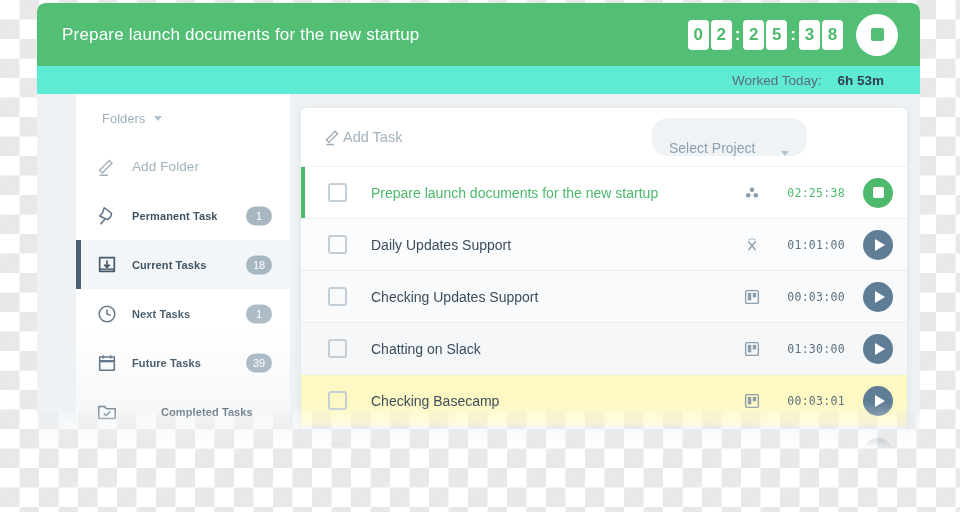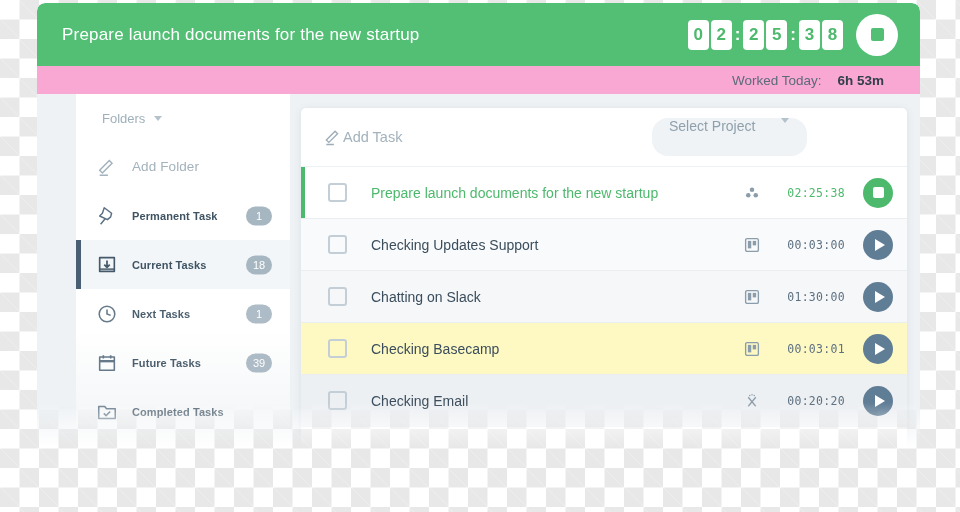--- a/index.html
+++ b/index.html
@@ -51,21 +51,21 @@
   .stopbtn-top{
     position:absolute;right:22px;top:50%;transform:translateY(-50%);
     width:42px;height:42px;border-radius:50%;background:#ffffff;
     display:flex;align-items:center;justify-content:center;cursor:pointer;
   }
   .stopbtn-top .sq{width:13px;height:13px;background:#52bf75;border-radius:2px;}
 
   
   .worked{
     position:absolute;left:0;top:63px;width:100%;height:28px;
-    background:#f9a8d4;display:flex;align-items:center;justify-content:flex-end;
+    background:#5eead4;display:flex;align-items:center;justify-content:flex-end;
     padding-right:36px;box-sizing:border-box;
   }
   .worked-label{color:#5b6b78;font-size:13.5px;}
   .worked-value{color:#303f4b;font-size:13.5px;font-weight:bold;margin-left:16px;}
 
   
   .body{
     position:absolute;left:13px;top:91px;width:100%;bottom:0;
     background:#eef2f5;
   }
@@ -94,42 +94,42 @@
     position:absolute;right:18px;top:50%;transform:translateY(-50%);
     min-width:26px;height:19px;border-radius:10px;background:#a7b7c2;
     color:#ffffff;font-size:11px;display:flex;align-items:center;justify-content:center;
     padding:0 6px;box-sizing:border-box;
   }
   .side-item.active{background:#f3f6f8;}
   .side-item.active:before{
     content:"";position:absolute;left:0;top:0;bottom:0;width:5px;background:#4a5f72;
   }
   .side-item.faded1{opacity:.93;}
-  .side-item.faded2{opacity:.86;}
+  .side-item.faded2{opacity:.86;gap:29px;}
 
   
   .main{
     position:absolute;left:251px;top:0;right:26px;bottom:0;
   }
   .panel{
     position:absolute;left:0;top:14px;right:0;bottom:0;
     background:#ffffff;border-radius:5px 5px 0 0;
     box-shadow:0 1px 7px rgba(90,105,120,.13);
     overflow:hidden;
   }
   .addtask-row{
     height:58px;display:flex;align-items:center;position:relative;
     border-bottom:1px solid #eef1f4;
   }
   .addtask-label{color:#a3b2bc;font-size:14.5px;}
   .pencil{margin-left:22px;width:20px;height:20px;}
   .select-project{
     position:absolute;right:100px;top:50%;transform:translateY(-50%);
     width:155px;height:38px;background:#eff3f6;border-radius:16px;
-    display:flex;align-items:flex-start;cursor:pointer;
+    display:flex;align-items:flex-end;cursor:pointer;
   }
   .select-project .sp-label{margin-left:17px;color:#8fa0ac;font-size:14px;}
   .select-project .sp-caret{
     position:absolute;right:18px;width:0;height:0;
     border-left:4.5px solid transparent;border-right:4.5px solid transparent;
     border-top:5px solid #b4c2cb;
   }
 
   .task{
     height:51px;display:flex;align-items:center;position:relative;
@@ -305,80 +305,96 @@
                 <circle cx="7" cy="15" r="3"></circle>
                 <circle cx="17" cy="15" r="3"></circle>
             </svg>
           </span>
           <span class="ttime">02:25:38</span>
           <span class="pbtn">
               <span class="sq"></span>
             </span>
         </div>
 
-
-        <div class="task r3">
-          <span class="chk"></span>
-          <span class="tname">Checking Updates Support</span>
-          <span class="pic">
-            <svg viewBox="0 0 24 24" width="18" height="18" fill="none" stroke="#8b9daa" stroke-width="1.8">
-              <rect x="3.5" y="3.5" width="17" height="17" rx="2"></rect>
-              <rect x="6.5" y="6.5" width="4.5" height="10" fill="#8b9daa" stroke="none"></rect>
-              <rect x="13" y="6.5" width="4.5" height="6" fill="#8b9daa" stroke="none"></rect>
-            </svg>
-          </span>
-          <span class="ttime">00:03:00</span>
-          <span class="pbtn">
-              <span class="tri"></span>
-            </span>
-        </div>
-
-        <div class="task r4">
-          <span class="chk"></span>
-          <span class="tname">Chatting on Slack</span>
-          <span class="pic">
-            <svg viewBox="0 0 24 24" width="18" height="18" fill="none" stroke="#8b9daa" stroke-width="1.8">
-              <rect x="3.5" y="3.5" width="17" height="17" rx="2"></rect>
-              <rect x="6.5" y="6.5" width="4.5" height="10" fill="#8b9daa" stroke="none"></rect>
-              <rect x="13" y="6.5" width="4.5" height="6" fill="#8b9daa" stroke="none"></rect>
-            </svg>
-          </span>
-          <span class="ttime">01:30:00</span>
-          <span class="pbtn">
-              <span class="tri"></span>
-            </span>
-        </div>
-
-        <div class="task r5">
-          <span class="chk"></span>
-          <span class="tname">Checking Basecamp</span>
-          <span class="pic">
-            <svg viewBox="0 0 24 24" width="18" height="18" fill="none" stroke="#8b9daa" stroke-width="1.8">
-              <rect x="3.5" y="3.5" width="17" height="17" rx="2"></rect>
-              <rect x="6.5" y="6.5" width="4.5" height="10" fill="#8b9daa" stroke="none"></rect>
-              <rect x="13" y="6.5" width="4.5" height="6" fill="#8b9daa" stroke="none"></rect>
-            </svg>
-          </span>
-          <span class="ttime">00:03:01</span>
-          <span class="pbtn">
-              <span class="tri"></span>
-            </span>
-        </div>
-
-        <div class="task r6">
-          <span class="chk"></span>
-          <span class="tname">Checking Email</span>
+        <div class="task r2">
+          <span class="chk"></span>
+          <span class="tname">Daily Updates Support</span>
           <span class="pic">
             <svg viewBox="0 0 24 24" width="18" height="18" fill="none" stroke="#8b9daa" stroke-width="1.7">
               <path d="M7 7 L17 19 M17 7 L7 19"></path>
                 <circle cx="9" cy="4.5" r="1" fill="#8b9daa" stroke="none"></circle>
               <circle cx="12" cy="3.5" r="1" fill="#8b9daa" stroke="none"></circle>
                 <circle cx="15" cy="4.5" r="1" fill="#8b9daa" stroke="none"></circle>
             </svg>
           </span>
+          <span class="ttime">01:01:00</span>
+          <span class="pbtn">
+              <span class="tri"></span>
+            </span>
+        </div>
+
+        <div class="task r3">
+          <span class="chk"></span>
+          <span class="tname">Checking Updates Support</span>
+          <span class="pic">
+            <svg viewBox="0 0 24 24" width="18" height="18" fill="none" stroke="#8b9daa" stroke-width="1.8">
+              <rect x="3.5" y="3.5" width="17" height="17" rx="2"></rect>
+              <rect x="6.5" y="6.5" width="4.5" height="10" fill="#8b9daa" stroke="none"></rect>
+              <rect x="13" y="6.5" width="4.5" height="6" fill="#8b9daa" stroke="none"></rect>
+            </svg>
+          </span>
+          <span class="ttime">00:03:00</span>
+          <span class="pbtn">
+              <span class="tri"></span>
+            </span>
+        </div>
+
+        <div class="task r4">
+          <span class="chk"></span>
+          <span class="tname">Chatting on Slack</span>
+          <span class="pic">
+            <svg viewBox="0 0 24 24" width="18" height="18" fill="none" stroke="#8b9daa" stroke-width="1.8">
+              <rect x="3.5" y="3.5" width="17" height="17" rx="2"></rect>
+              <rect x="6.5" y="6.5" width="4.5" height="10" fill="#8b9daa" stroke="none"></rect>
+              <rect x="13" y="6.5" width="4.5" height="6" fill="#8b9daa" stroke="none"></rect>
+            </svg>
+          </span>
+          <span class="ttime">01:30:00</span>
+          <span class="pbtn">
+              <span class="tri"></span>
+            </span>
+        </div>
+
+        <div class="task r5">
+          <span class="chk"></span>
+          <span class="tname">Checking Basecamp</span>
+          <span class="pic">
+            <svg viewBox="0 0 24 24" width="18" height="18" fill="none" stroke="#8b9daa" stroke-width="1.8">
+              <rect x="3.5" y="3.5" width="17" height="17" rx="2"></rect>
+              <rect x="6.5" y="6.5" width="4.5" height="10" fill="#8b9daa" stroke="none"></rect>
+              <rect x="13" y="6.5" width="4.5" height="6" fill="#8b9daa" stroke="none"></rect>
+            </svg>
+          </span>
+          <span class="ttime">00:03:01</span>
+          <span class="pbtn">
+              <span class="tri"></span>
+            </span>
+        </div>
+
+        <div class="task r6">
+          <span class="chk"></span>
+          <span class="tname">Checking Email</span>
+          <span class="pic">
+            <svg viewBox="0 0 24 24" width="18" height="18" fill="none" stroke="#8b9daa" stroke-width="1.7">
+              <path d="M7 7 L17 19 M17 7 L7 19"></path>
+                <circle cx="9" cy="4.5" r="1" fill="#8b9daa" stroke="none"></circle>
+              <circle cx="12" cy="3.5" r="1" fill="#8b9daa" stroke="none"></circle>
+                <circle cx="15" cy="4.5" r="1" fill="#8b9daa" stroke="none"></circle>
+            </svg>
+          </span>
           <span class="ttime">00:20:20</span>
           <span class="pbtn">
               <span class="tri"></span>
             </span>
         </div>
 
       </div>
     </div>
 
   </div>

